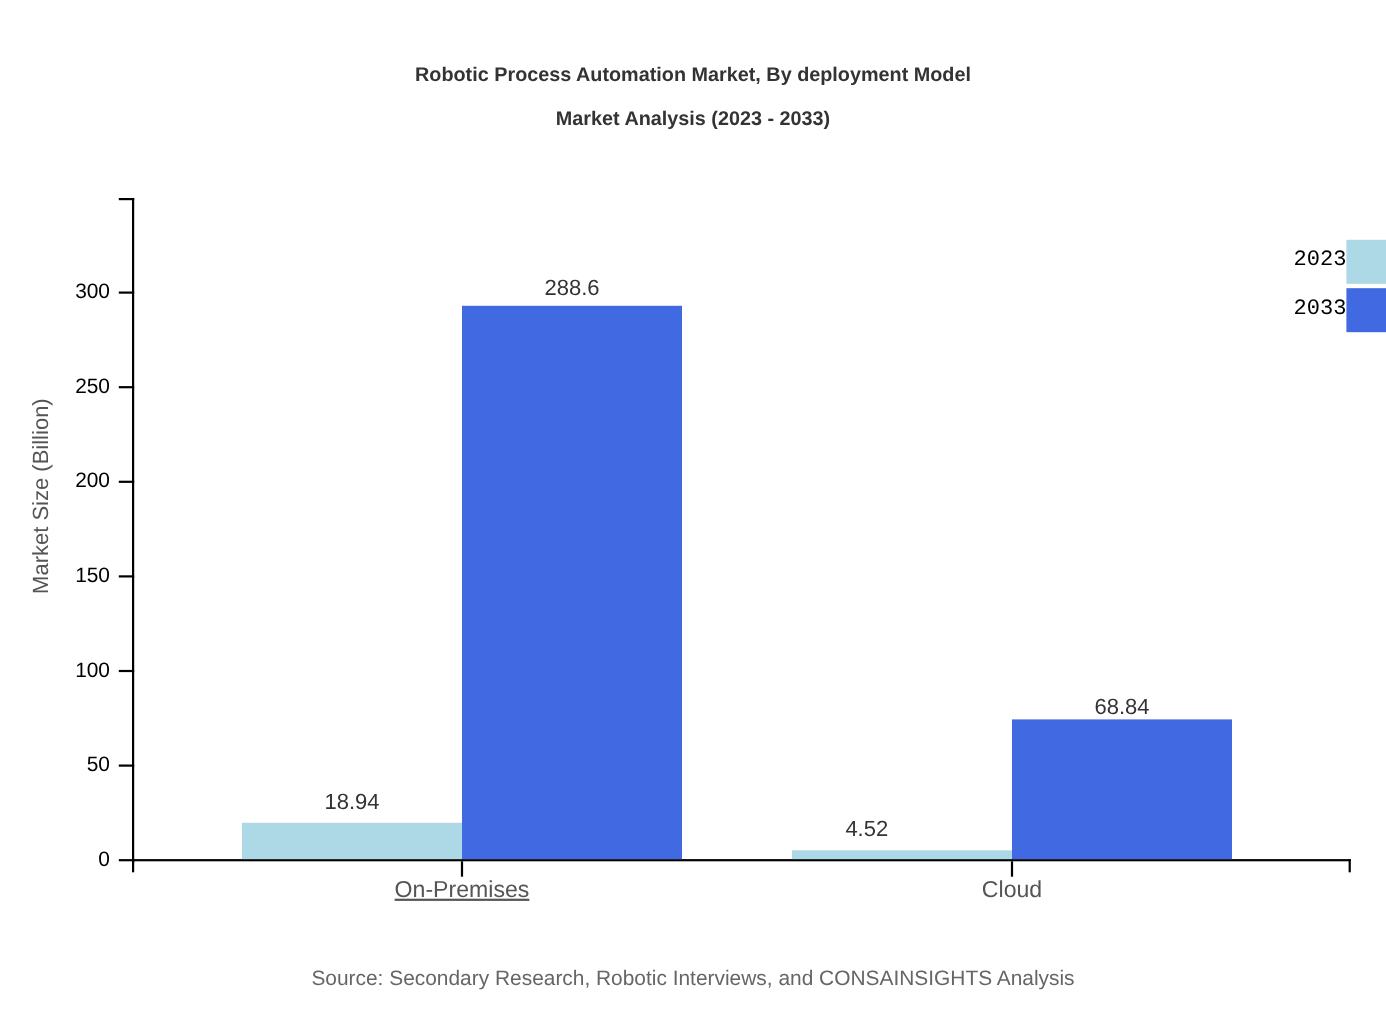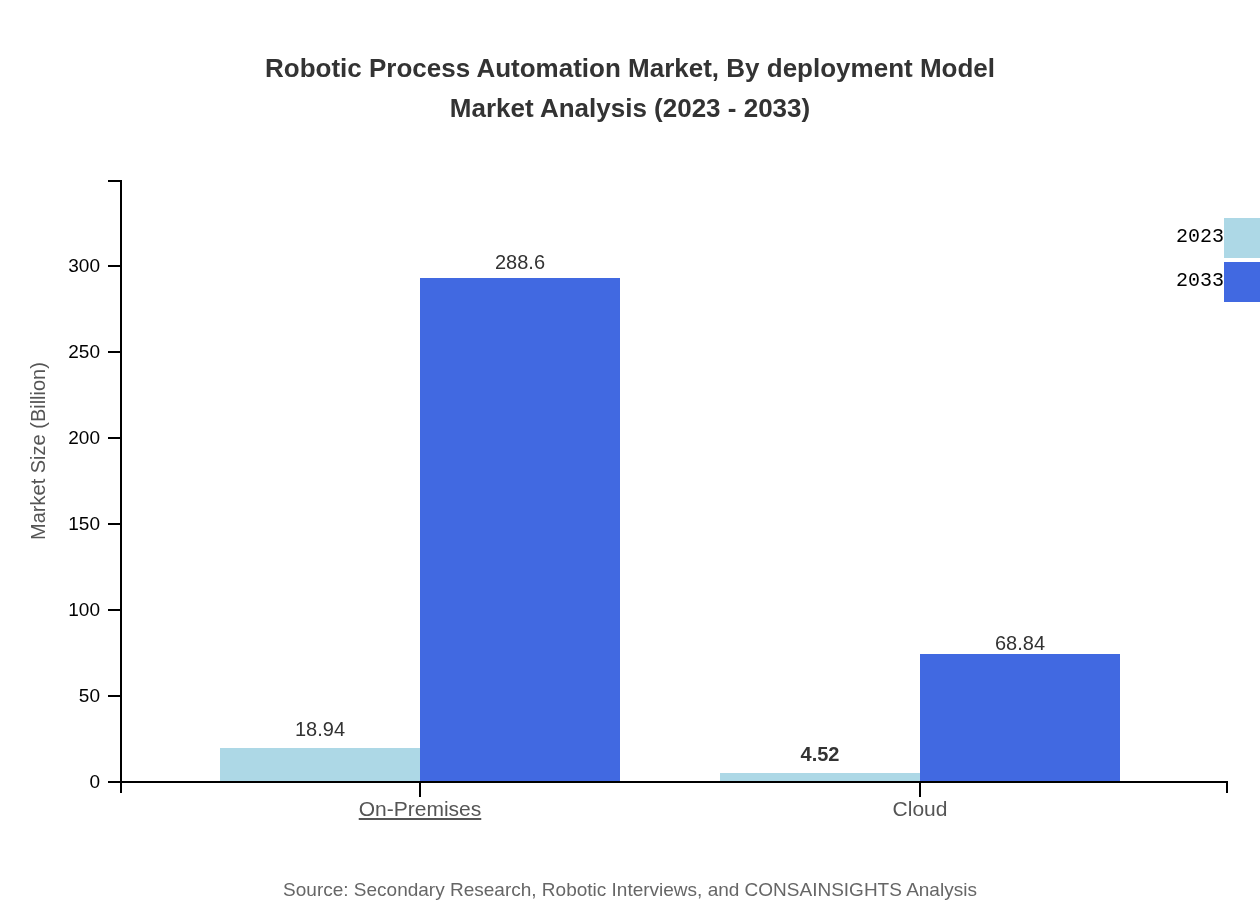--- a/index.html
+++ b/index.html
@@ -23,21 +23,21 @@
   }
 
   
   .chart-title {
     position: absolute;
     left: 0;
     top: 48px;
     width: 1260px;
     text-align: center;
     color: #333333;
-    font-size: 26px;
+    font-size: 18px;
     font-weight: bold;
     line-height: 40px;
     letter-spacing: 0px;
   }
   .chart-title .line {
     display: block;
   }
 
   
   .y-axis-spine {
@@ -230,21 +230,21 @@
   <div class="x-tick-label" style="left:270px;text-decoration:underline;">On-Premises</div>
   <div class="x-tick-label" style="left:770px;">Cloud</div>
 
   <div class="bar" style="left:220px; top:748px; width:200px; height:33px; background:#add8e6;"></div>
   <div class="bar-label" style="left:220px; top:718px;">18.94</div>
 
   <div class="bar" style="left:420px; top:278px; width:200px; height:503px; background:#4169e1;"></div>
   <div class="bar-label" style="left:420px; top:251px;">288.6</div>
 
   <div class="bar" style="left:720px; top:773px; width:200px; height:8px; background:#add8e6;"></div>
-  <div class="bar-label" style="left:720px; top:743px;font-weight:bold;">4.52</div>
+  <div class="bar-label" style="left:688px; top:743px;">4.52</div>
 
   <div class="bar" style="left:920px; top:654px; width:200px; height:127px; background:#4169e1;"></div>
   <div class="bar-label" style="left:920px; top:632px;">68.84</div>
 
   <div class="legend">
 
     <div class="legend-row" style="top:0px;">
       <span class="legend-label">2023</span>
       <span class="legend-swatch" style="background:#add8e6;"></span>
     </div>

